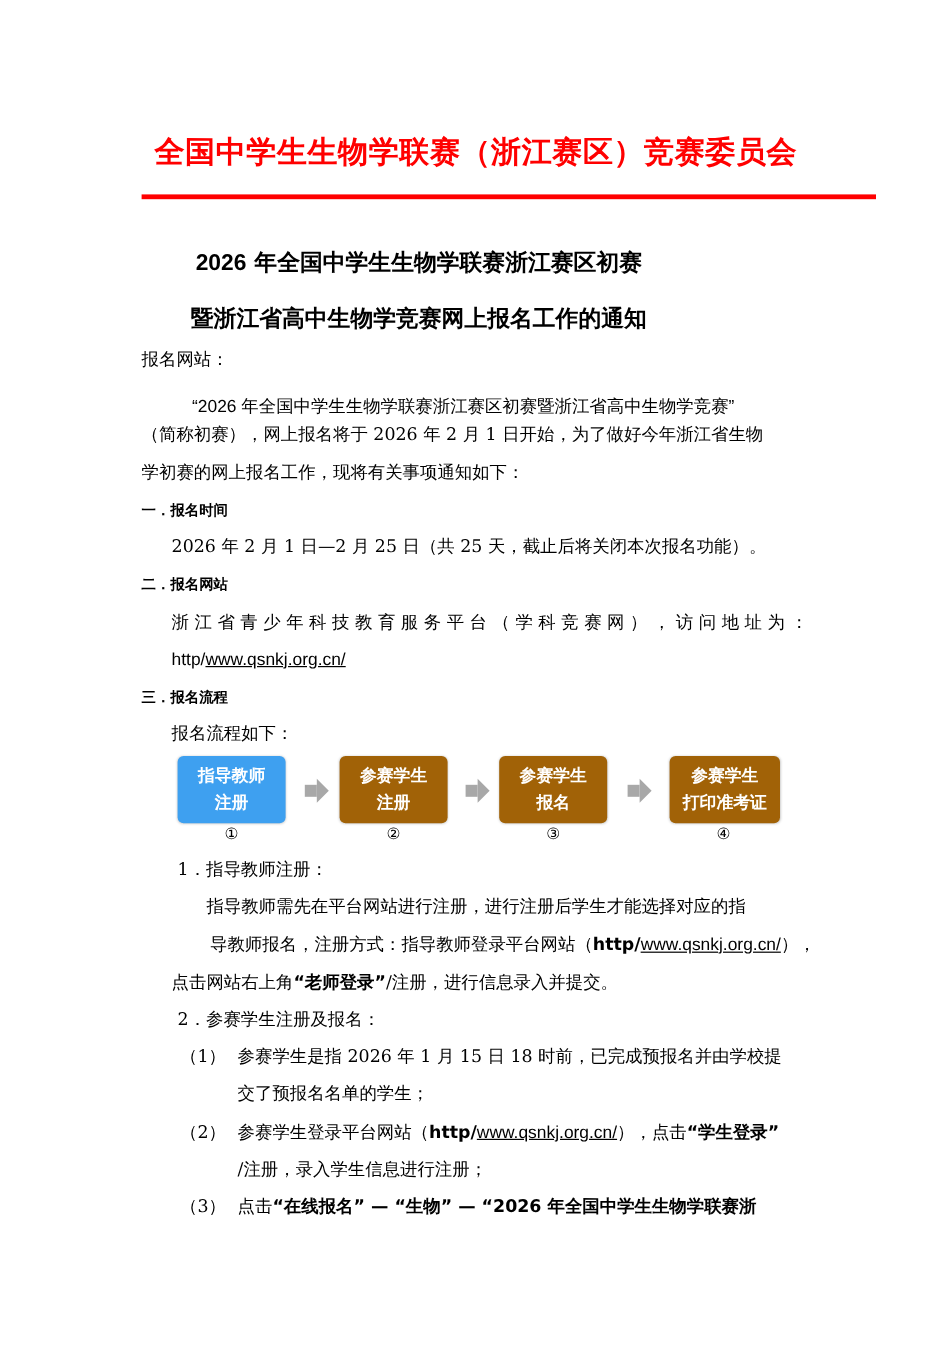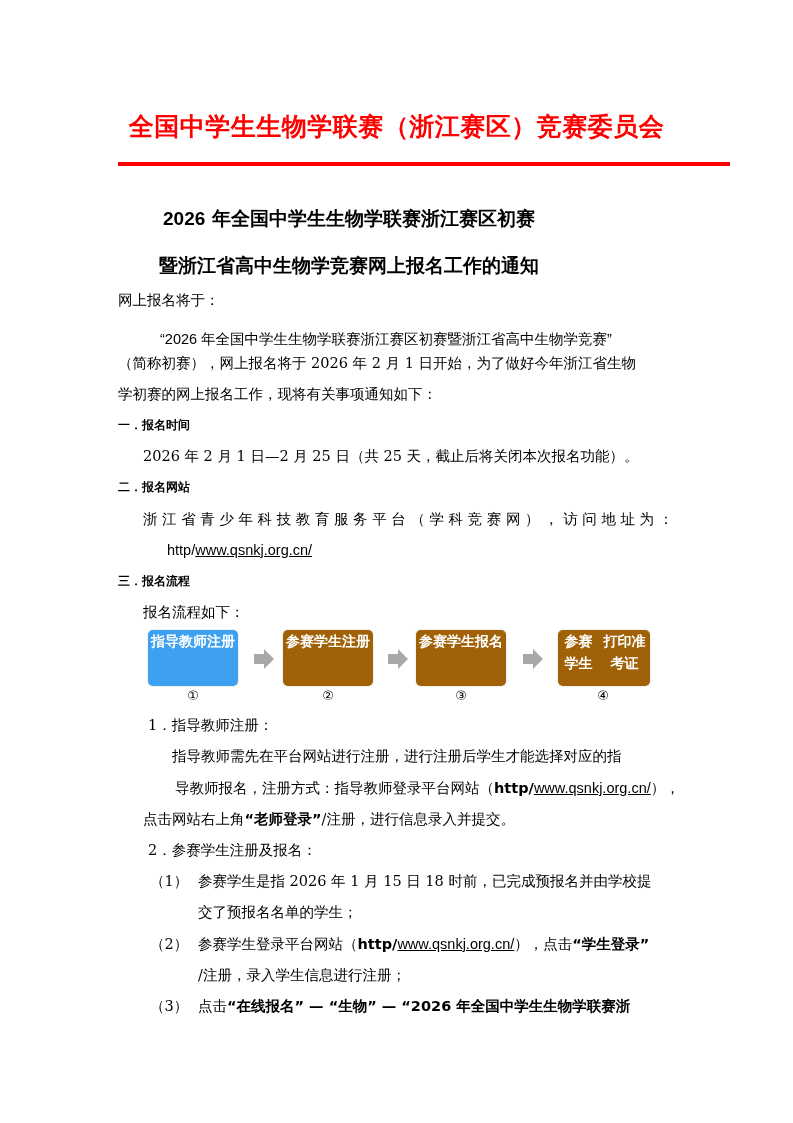--- a/index.html
+++ b/index.html
@@ -28,21 +28,21 @@
   }
   .sans { font-family: "Liberation Sans", sans-serif; }
   .bold { font-weight: bold; font-family: "DejaVu Sans", "Liberation Sans", sans-serif; }
   .heading { font-weight: bold; font-family: "DejaVu Sans", "Liberation Sans", sans-serif; font-size: 12px; }
   a.link { color: #000; text-decoration: underline; font-family: "Liberation Sans", sans-serif; }
 
   .flow { left: 148px; top: 630px; width: 500px; height: 80px; }
   .flow-box {
     position: absolute; top: 0; width: 90px; height: 56px; border-radius: 5px;
     color: #fff; font-family: "DejaVu Sans", "Liberation Sans", sans-serif; font-weight: bold;
-    font-size: 14px; text-align: center; display: flex; 
+    font-size: 14px; text-align: center; display: flex; flex-direction: column;
     justify-content: center; line-height: 22px; box-shadow: 0 0 2px rgba(0,0,0,0.2);
   }
   .flow-box.blue { background: #3ea0f0; }
   .flow-box.red { background: #a16207; }
   .flow-arrow {
     position: absolute; top: 20px; width: 0; height: 0;
   }
   .flow-arrow .shaft { position: absolute; left: 0; top: 4px; width: 10px; height: 10px; background: #a8a8a8; }
   .flow-arrow .head { position: absolute; left: 10px; top: -1px; width: 0; height: 0;
     border-top: 10px solid transparent; border-bottom: 10px solid transparent; border-left: 10px solid #a8a8a8; }
@@ -55,32 +55,32 @@
 <body>
 
 <div class="abs org-title">全国中学生生物学联赛（浙江赛区）竞赛委员会</div>
 <div class="abs red-rule"></div>
 
 <div class="abs doc-title" style="top:206px;">
   <span class="num">2026</span><span> 年全国中学生生物学联赛浙江赛区初赛</span>
 </div>
 <div class="abs doc-title" style="top:253px;">暨浙江省高中生物学竞赛网上报名工作的通知</div>
 
-<div class="abs line" style="left:118px; top:290px;">网上报名将于：</div>
+<div class="abs line" style="left:118px; top:290px;">报名网站：</div>
 
 <div class="abs line sans" style="left:160px; top:329px;">“2026  年全国中学生生物学联赛浙江赛区初赛暨浙江省高中生物学竞赛”</div>
 <div class="abs line" style="left:118px; top:353px;">（简称初赛），网上报名将于 2026 年 2 月 1 日开始，为了做好今年浙江省生物</div>
 <div class="abs line" style="left:118px; top:384px;">学初赛的网上报名工作，现将有关事项通知如下：</div>
 
 <div class="abs line heading" style="left:118px; top:415px;">一．报名时间</div>
 <div class="abs line" style="left:143px; top:446px;">2026 年 2 月 1 日—2 月 25 日（共 25 天，截止后将关闭本次报名功能）。</div>
 
 <div class="abs line heading" style="left:118px; top:477px;">二．报名网站</div>
 <div class="abs line" style="left:143px; top:509px; letter-spacing: 4.6px;">浙江省青少年科技教育服务平台（学科竞赛网），访问地址为：</div>
-<div class="abs line sans" style="left:143px; top:540px;margin-left:24px;">
+<div class="abs line sans" style="left:143px; top:540px;">
   <span>http/</span><a class="link">www.qsnkj.org.cn/</a>
 </div>
 
 <div class="abs line heading" style="left:118px; top:571px;">三．报名流程</div>
 <div class="abs line" style="left:143px; top:602px;">报名流程如下：</div>
 
 <div class="abs flow">
   <div class="flow-box blue" style="left:0;">
     <div>指导教师</div>
     <div>注册</div>

